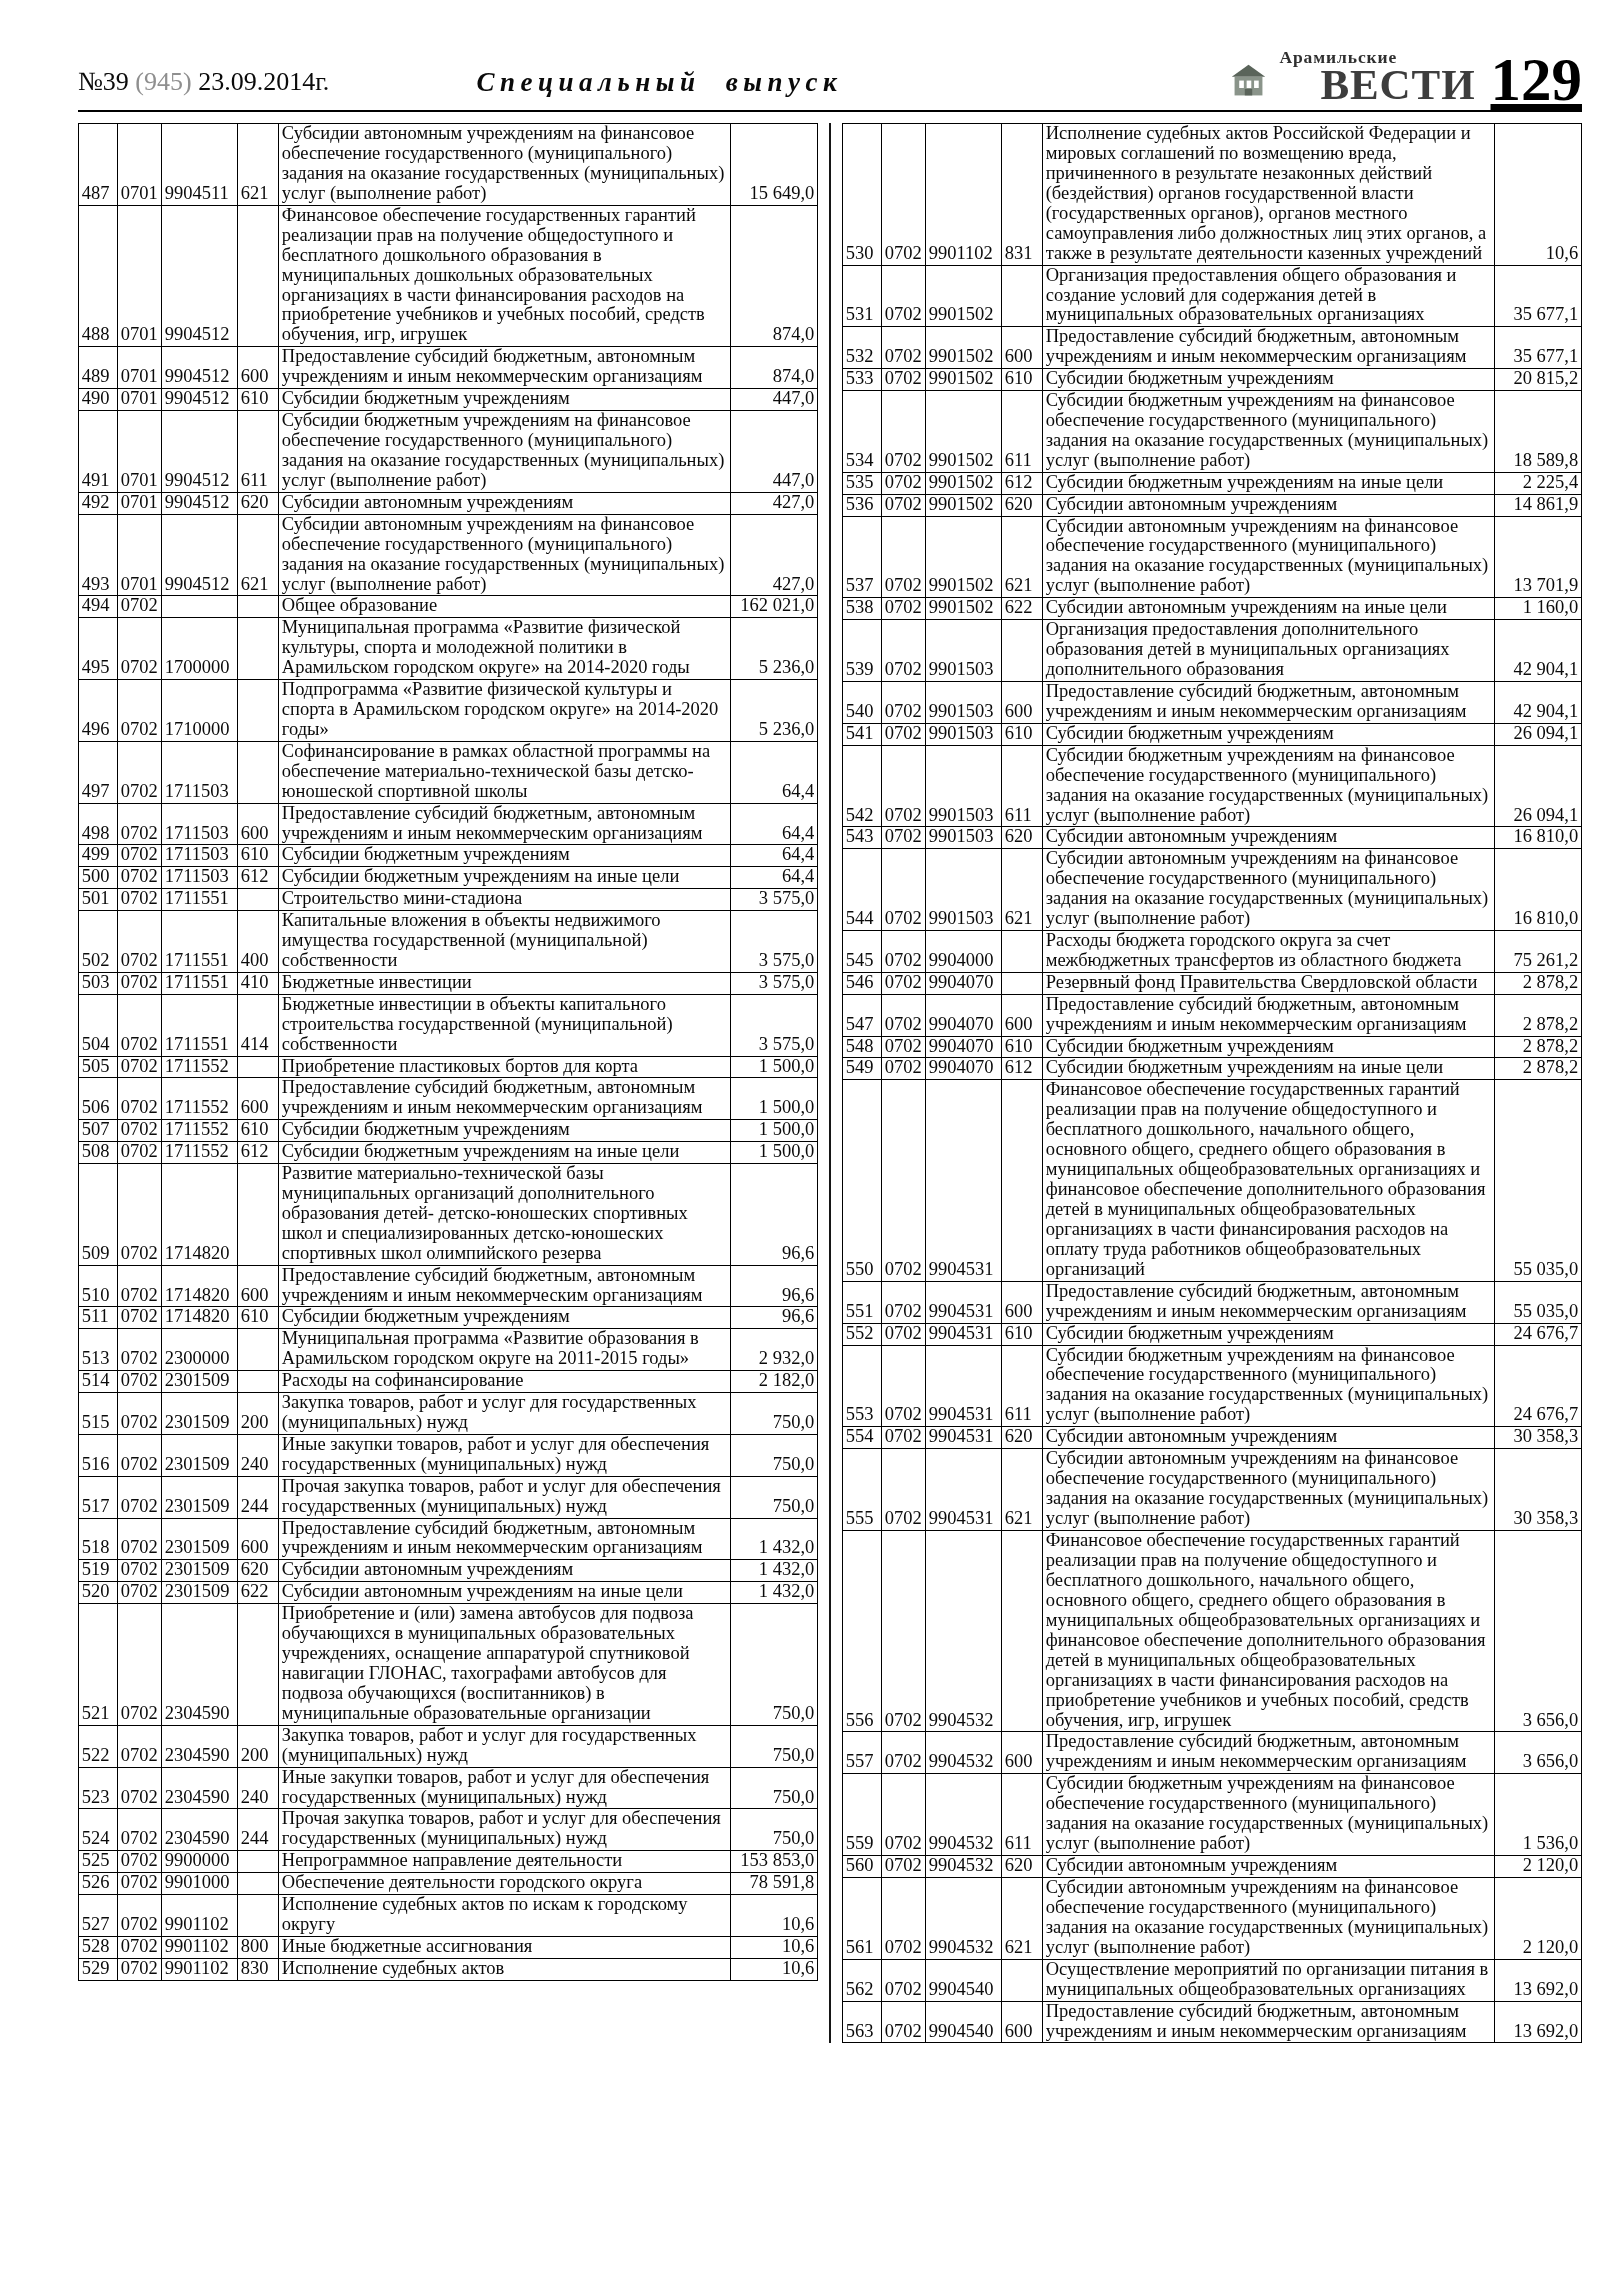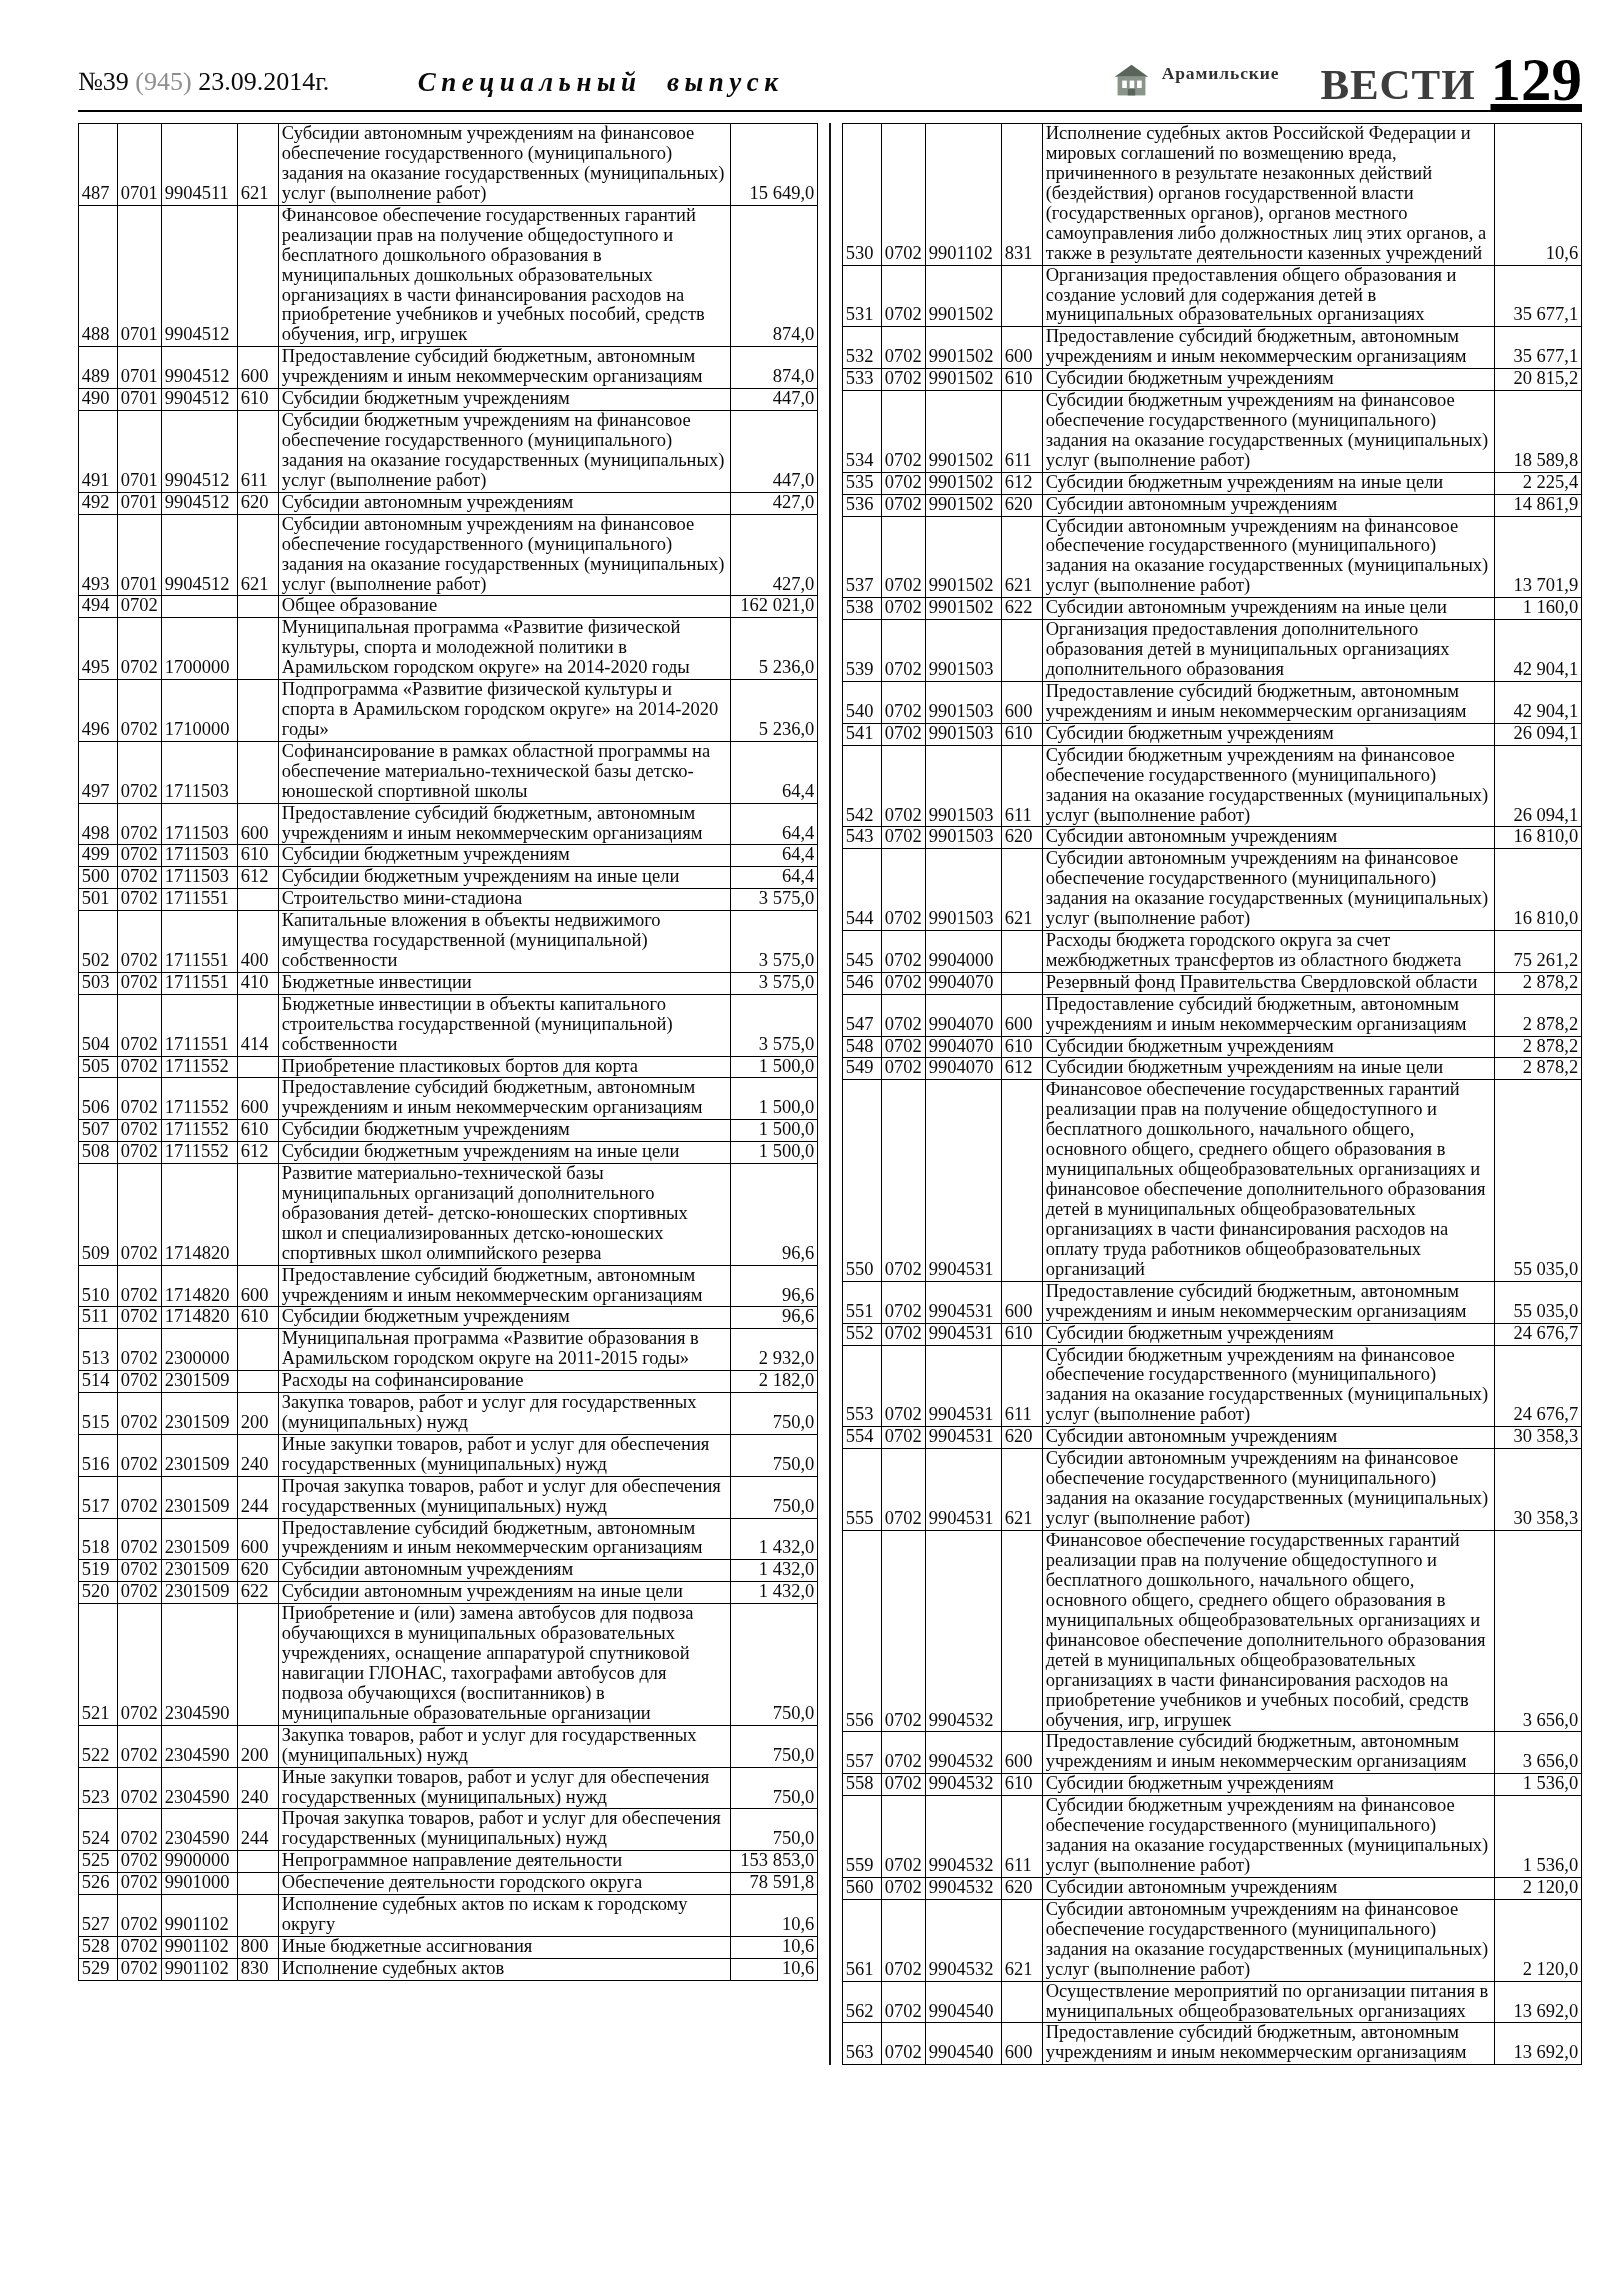--- a/index.html
+++ b/index.html
@@ -16,21 +16,21 @@
   .masthead { display: flex; align-items: flex-end; }
   .issue-info { font-size: 26px; white-space: nowrap; padding-bottom: 9.2px; margin-top: 25px; }
   .issue-muted { color: #8f8f8f; }
   .edition-title {
     flex: 1; text-align: center; padding-right: 240px; padding-bottom: 8.3px;
     font-size: 27px; font-weight: bold; font-style: italic;
     letter-spacing: 5.5px; word-spacing: 13px; white-space: nowrap;
   }
   .brand { display: flex; align-items: flex-end; gap: 11px; }
   .logo-icon { padding-bottom: 5.5px; line-height: 0; }
-  .brand-text { display: flex; flex-direction: row; line-height: 0.95; }
+  .brand-text { display: flex; flex-direction: column; line-height: 0.95; }
   .brand-top { font-size: 17.5px; font-weight: bold; color: #2f2f2f; letter-spacing: 0.9px; }
   .brand-bottom { font-size: 43px; font-weight: bold; color: #3d3d3d; letter-spacing: 0.9px; margin-left: 41px; }
   .page-number { font-size: 61px; font-weight: bold; line-height: 0.85; margin-left: 4px; color: #000; text-decoration: underline; }
   .rule { border-top: 2.8px solid #000; margin-top: 3.7px; margin-bottom: 11px; }
 
   
   .content { display: flex; align-items: stretch; }
   .col-divider { flex: 0 0 auto; width: 1.8px; background: #161616; margin: 0 11px; }
   .budget-table {
     flex: 1; align-self: flex-start;
@@ -663,28 +663,20 @@
           </tr>
           <tr>
             <td class="c-num">557</td>
             <td class="c-sec">0702</td>
             <td class="c-tgt">9904532</td>
             <td class="c-typ">600</td>
             <td class="c-desc">Предоставление субсидий бюджетным, автономным учреждениям и иным некоммерческим организациям</td>
             <td class="c-amt">3 656,0</td>
           </tr>
           <tr>
-            <td class="c-num">558</td>
-            <td class="c-sec">0702</td>
-            <td class="c-tgt">9904532</td>
-            <td class="c-typ">610</td>
-            <td class="c-desc">Субсидии бюджетным учреждениям</td>
-            <td class="c-amt">1 536,0</td>
-          </tr>
-          <tr>
             <td class="c-num">559</td>
             <td class="c-sec">0702</td>
             <td class="c-tgt">9904532</td>
             <td class="c-typ">611</td>
             <td class="c-desc">Субсидии бюджетным учреждениям на финансовое обеспечение государственного (муниципального) задания на оказание государственных (муниципальных) услуг (выполнение работ)</td>
             <td class="c-amt">1 536,0</td>
           </tr>
           <tr>
             <td class="c-num">560</td>
             <td class="c-sec">0702</td>

